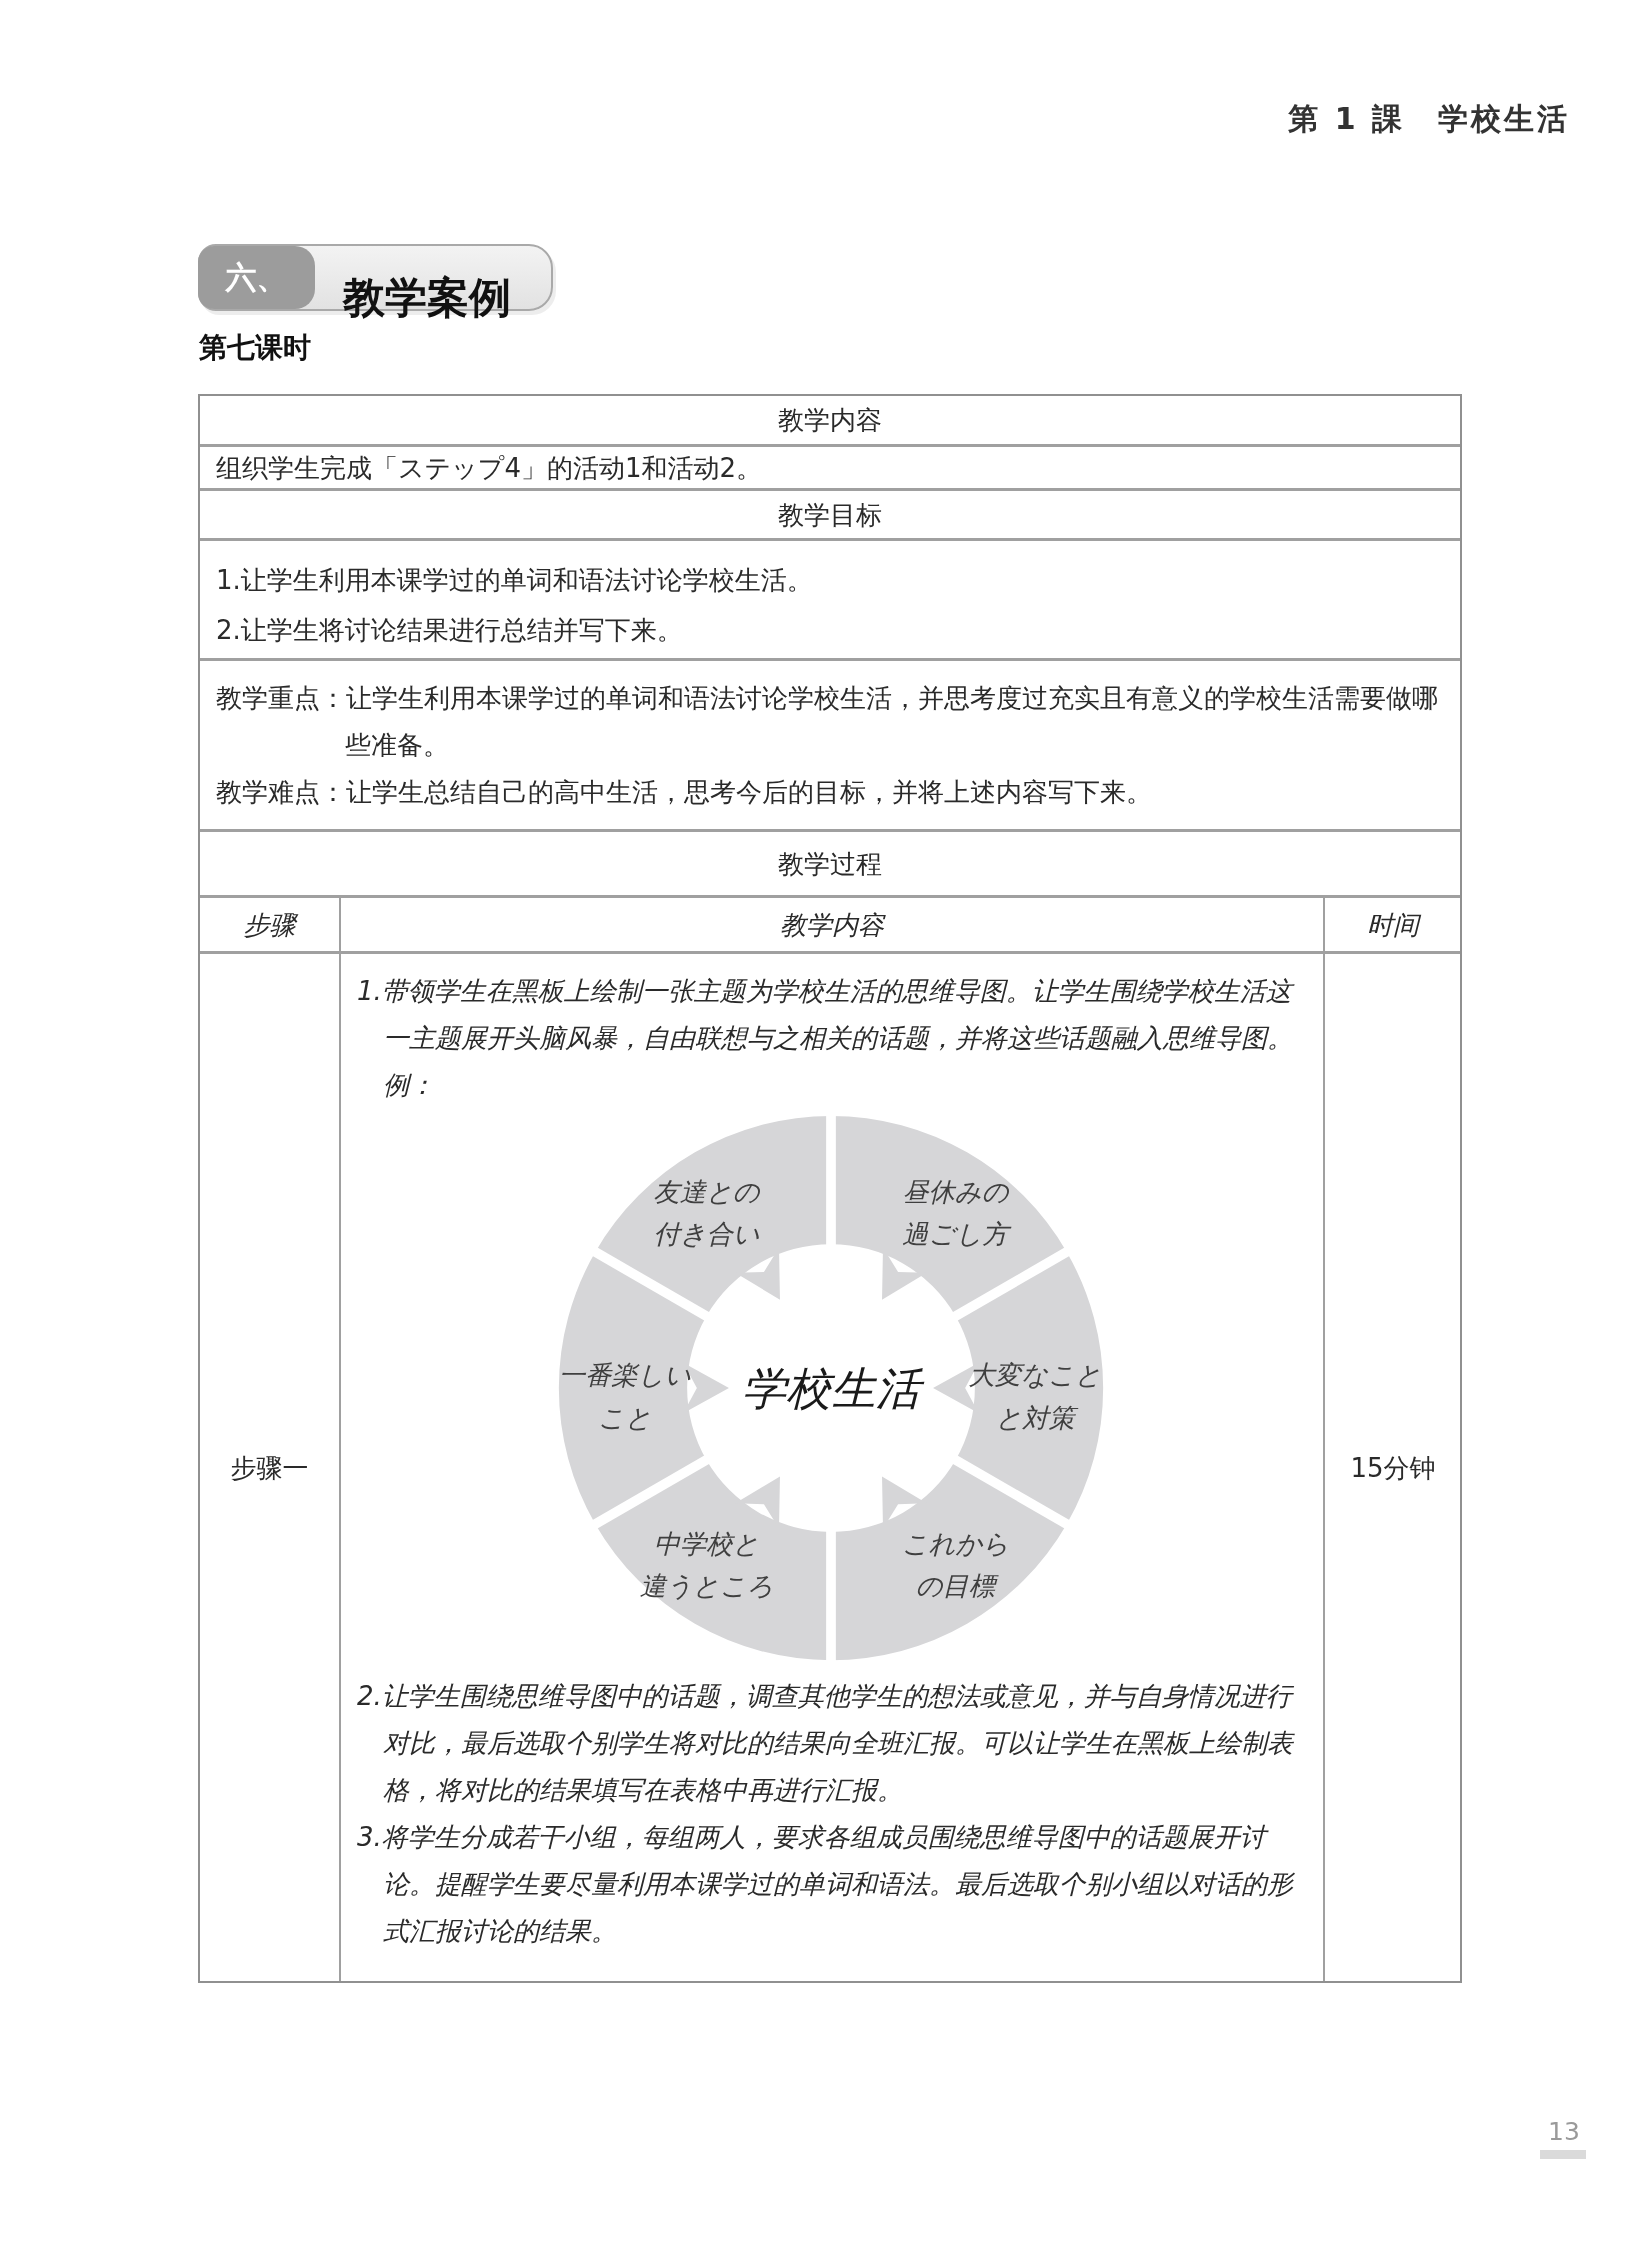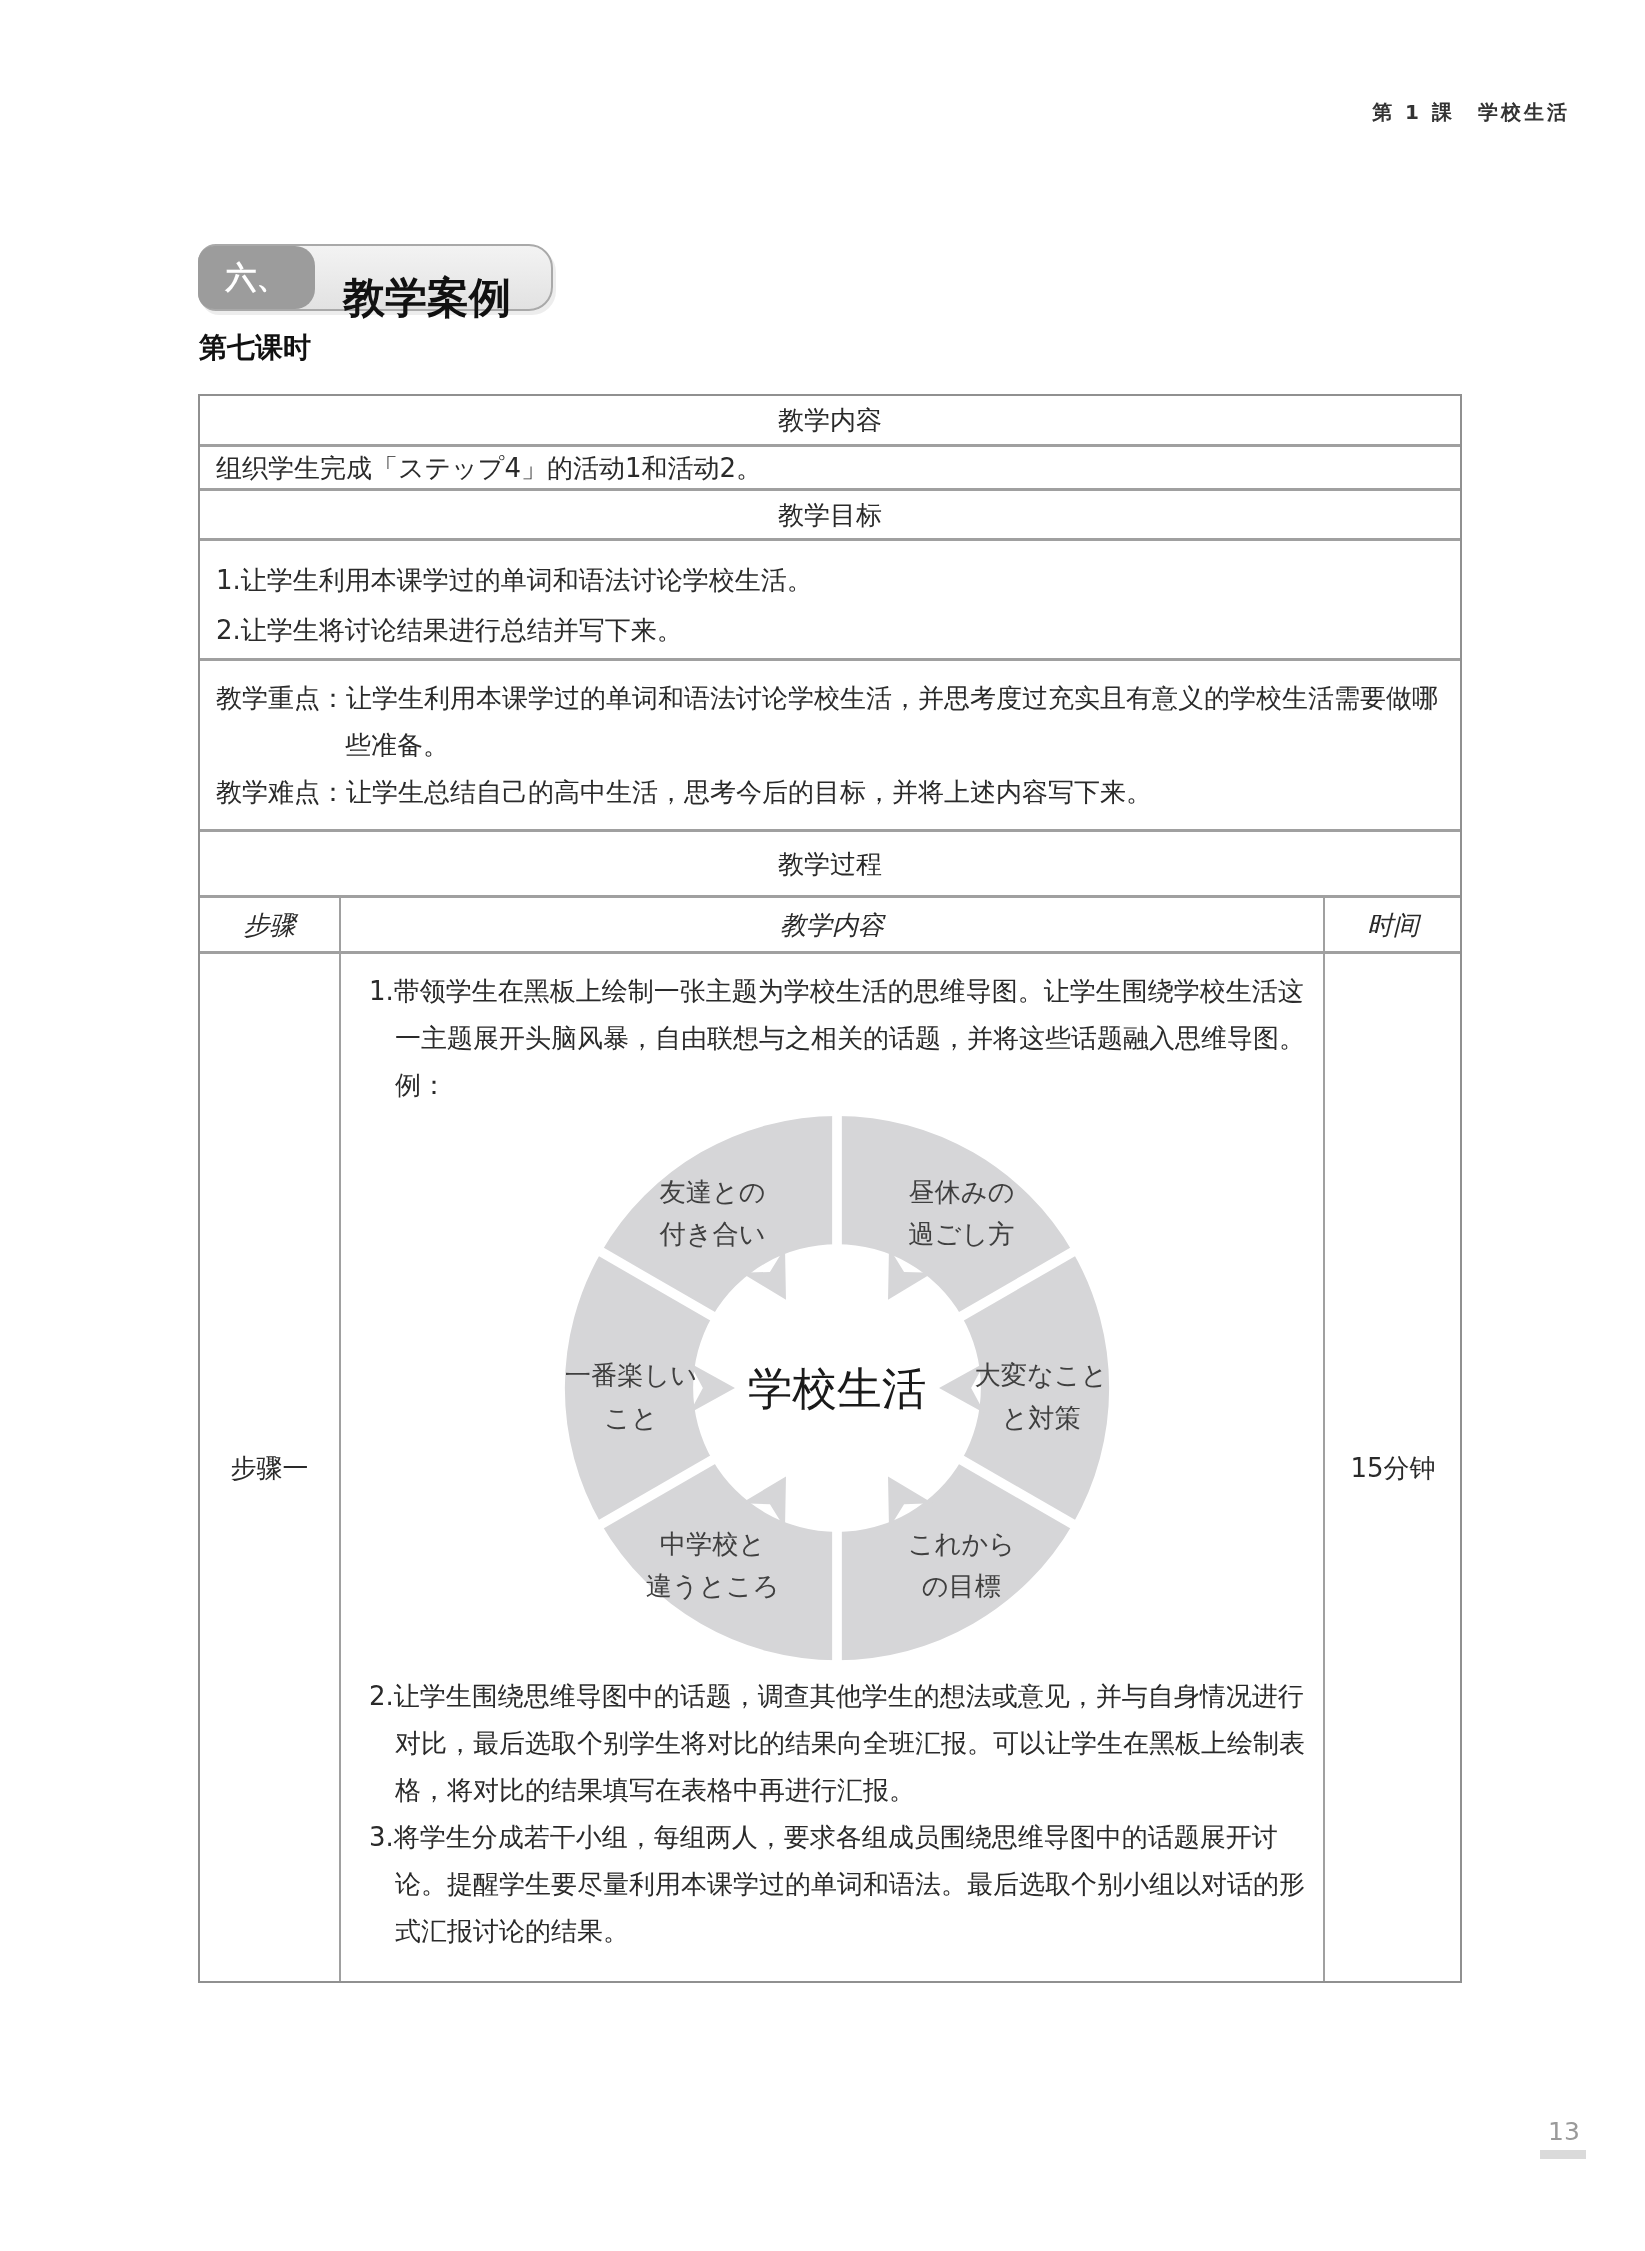--- a/index.html
+++ b/index.html
@@ -2,21 +2,21 @@
 <html><head>
 <meta charset="utf-8">
 <style>
   html,body { margin:0; padding:0; background:#fff; }
   .page {
     position:relative; width:1645px; height:2251px; background:#ffffff;
     font-family:"DejaVu Sans", sans-serif; color:#2a2a2a; overflow:hidden;
   }
   .page-header {
     position:absolute; top:99px; right:75px;
-    font-size:20px; font-weight:bold; color:#333; letter-spacing:3px;
+    font-size:30px; font-weight:bold; color:#333; letter-spacing:3px;
   }
   
   .badge { position:absolute; left:198px; top:244px; }
   .badge-outer {
     display:flex; align-items:center; height:63px;
     background:linear-gradient(#f3f3f3,#e2e2e2);
     border:2px solid #a9a9a9; border-radius:18px 24px 24px 18px;
     box-shadow:3px 4px 0 rgba(0,0,0,0.07);
   }
   .badge-num {
@@ -45,21 +45,21 @@
   .row-focus   { height:171px; padding:14px 16px 12px 16px; line-height:47px; }
   .row-head4   { height:66px; }
   .hang { padding-left:129px; text-indent:-129px; }
 
   .pgrid { display:grid; grid-template-columns:139px 984px 138px; }
   .process-header { height:56px;font-style:italic; }
   .process-body   { height:1030px; }
   .pcell { box-sizing:border-box; border-left:2px solid #a0a0a0; }
   .pcell.nb { border-left:none; }
   .pcell.center { display:flex; align-items:center; justify-content:center; }
-  .pcontent { padding:14px 18px 0 28px; line-height:47px; }
+  .pcontent { padding:14px 18px 0 16px; line-height:47px;font-style:italic; }
   .numitem { padding-left:26px; text-indent:-26px; }
   .example { padding-left:26px; }
 
   .diagram-wrap { display:flex; justify-content:center; margin:4px 0 6px 0; }
   .seg-label { font-size:27px; fill:#3f3f3f; }
   .center-label { font-size:46px; fill:#1a1a1a; }
 
   
   .page-number { position:absolute; left:1540px; top:2117px; width:48px; text-align:center;
                  font-size:25px; color:#9a9a9a; }

